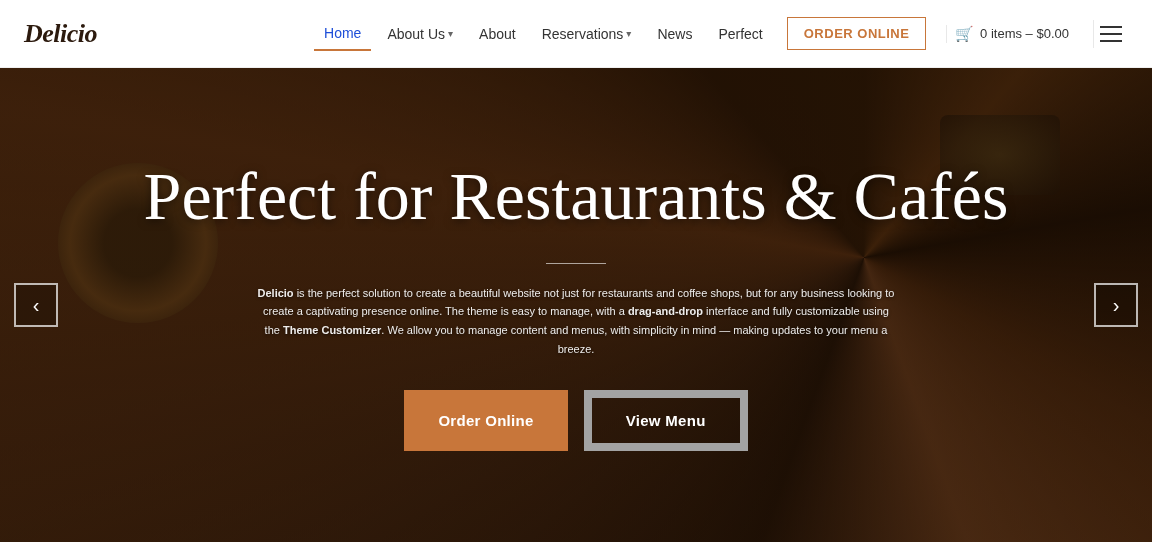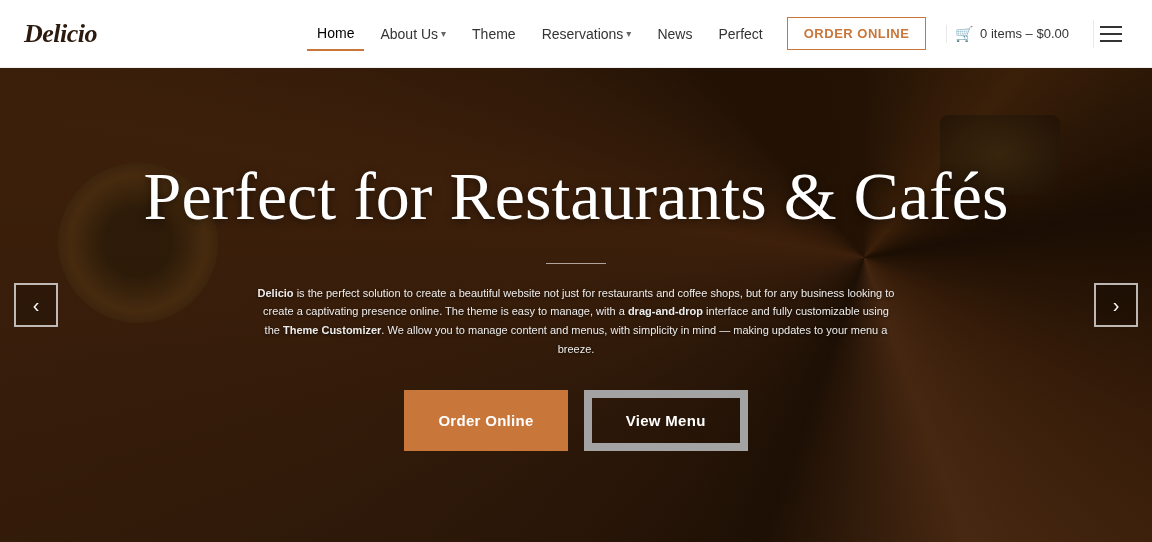--- a/index.html
+++ b/index.html
@@ -47,21 +47,21 @@
       padding: 8px 10px;
       cursor: pointer;
       white-space: nowrap;
       text-decoration: none;
       display: flex;
       align-items: center;
       gap: 3px;
     }
 
     .nav-item.active {
-      color: #000000;
+      color: #1d4ed8;
       border-bottom: 2px solid #c8763a;
     }
 
     .nav-item .chevron {
       font-size: 10px;
       color: #666;
     }
 
     .order-btn {
       border: 1.5px solid #c8763a;
@@ -271,21 +271,21 @@
 
   <nav>
     <a class="nav-item active">
       <span>Home</span>
     </a>
     <a class="nav-item">
       <span>About Us</span>
       <span class="chevron">▾</span>
     </a>
     <a class="nav-item">
-      <span>Theme</span>
+      <span>About</span>
     </a>
     <a class="nav-item">
       <span>Reservations</span>
       <span class="chevron">▾</span>
     </a>
     <a class="nav-item">
       <span>News</span>
     </a>
     <a class="nav-item">
       <span>Perfect</span>

